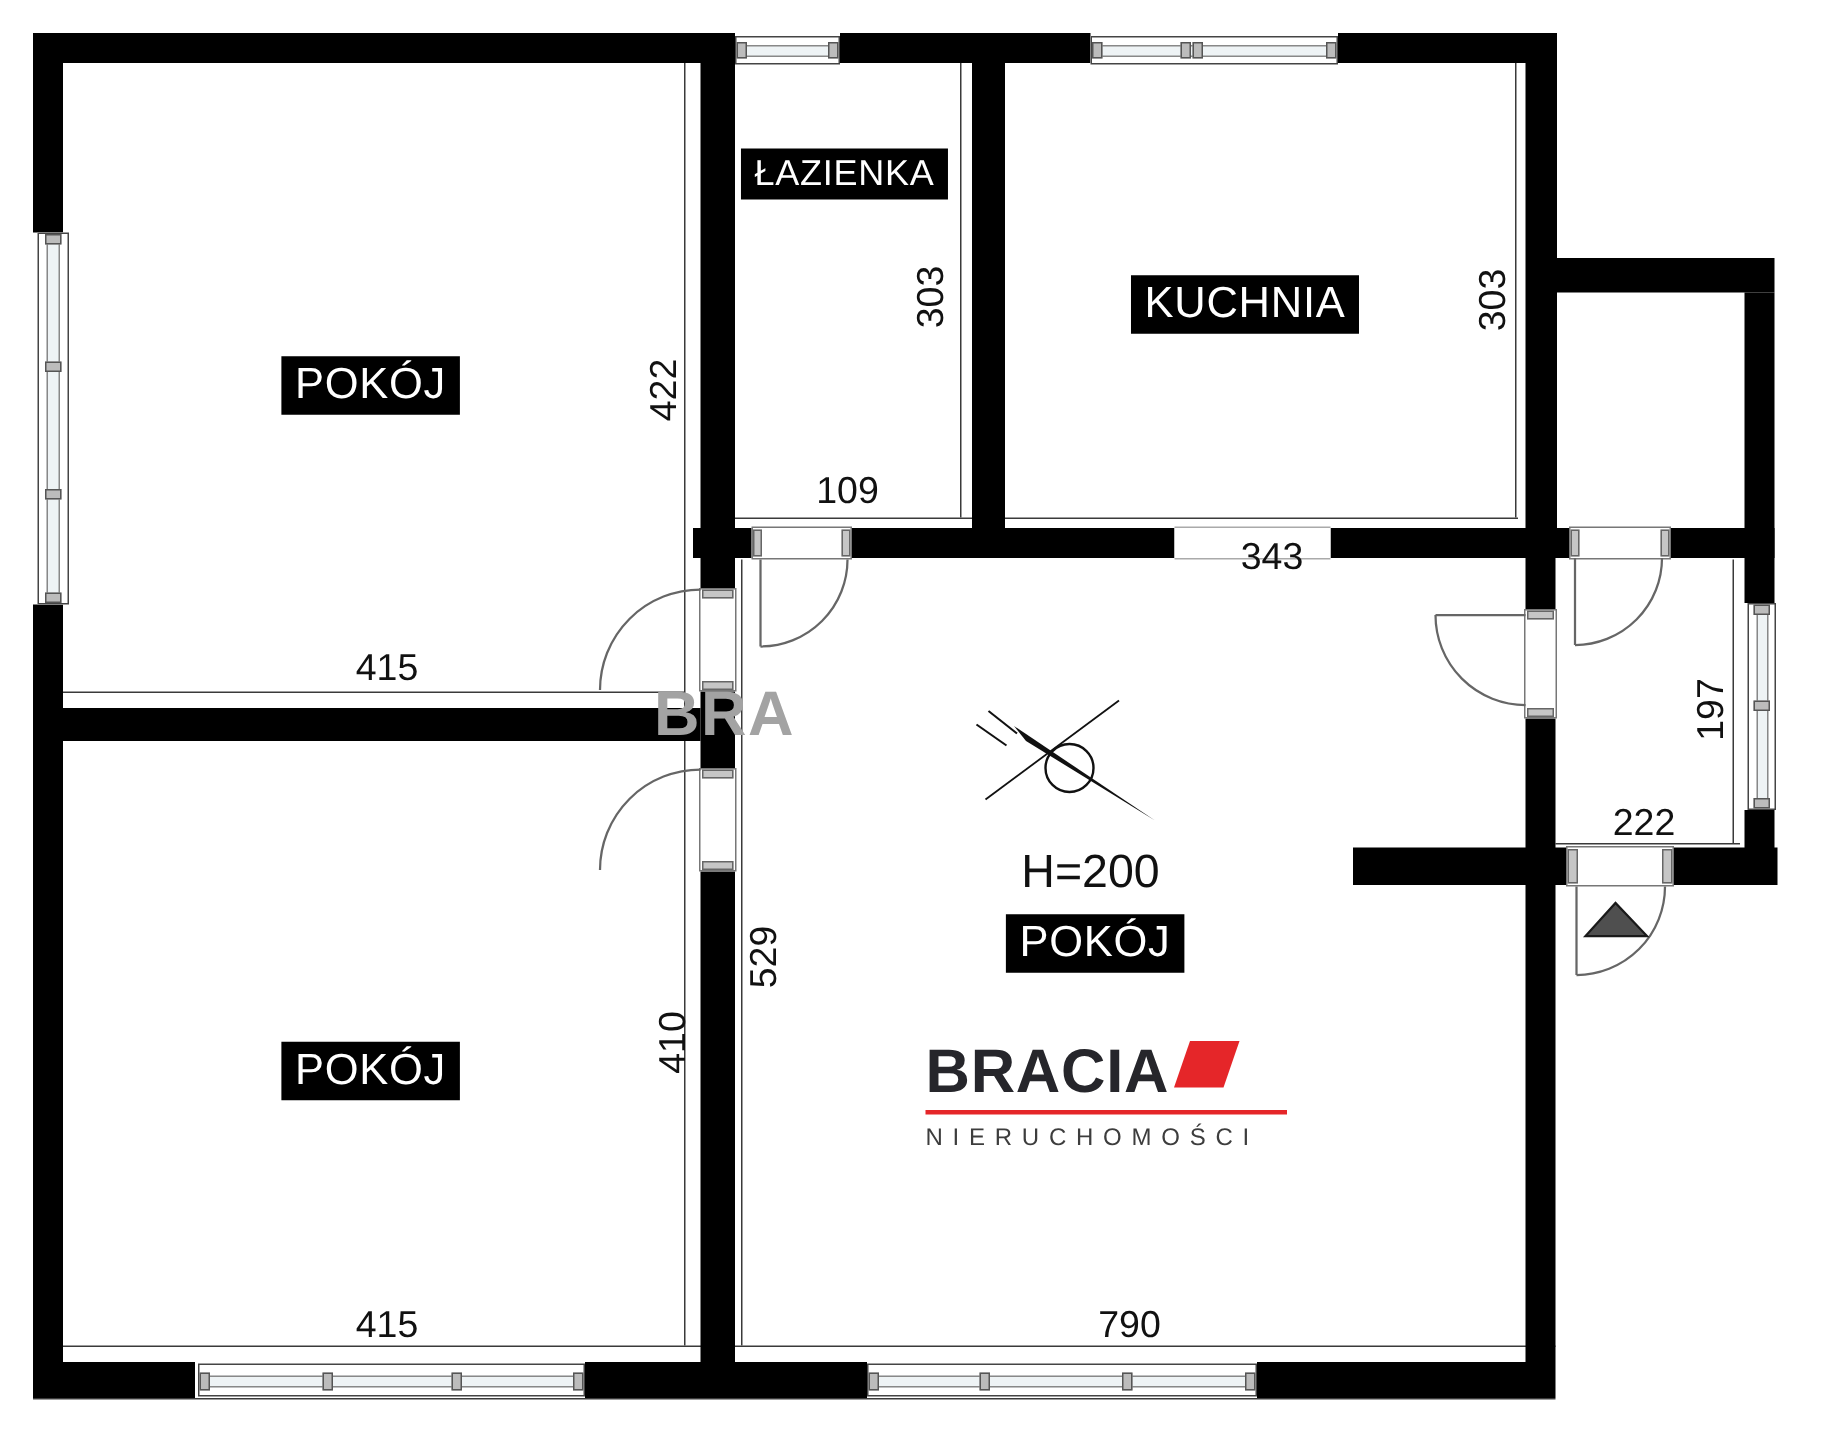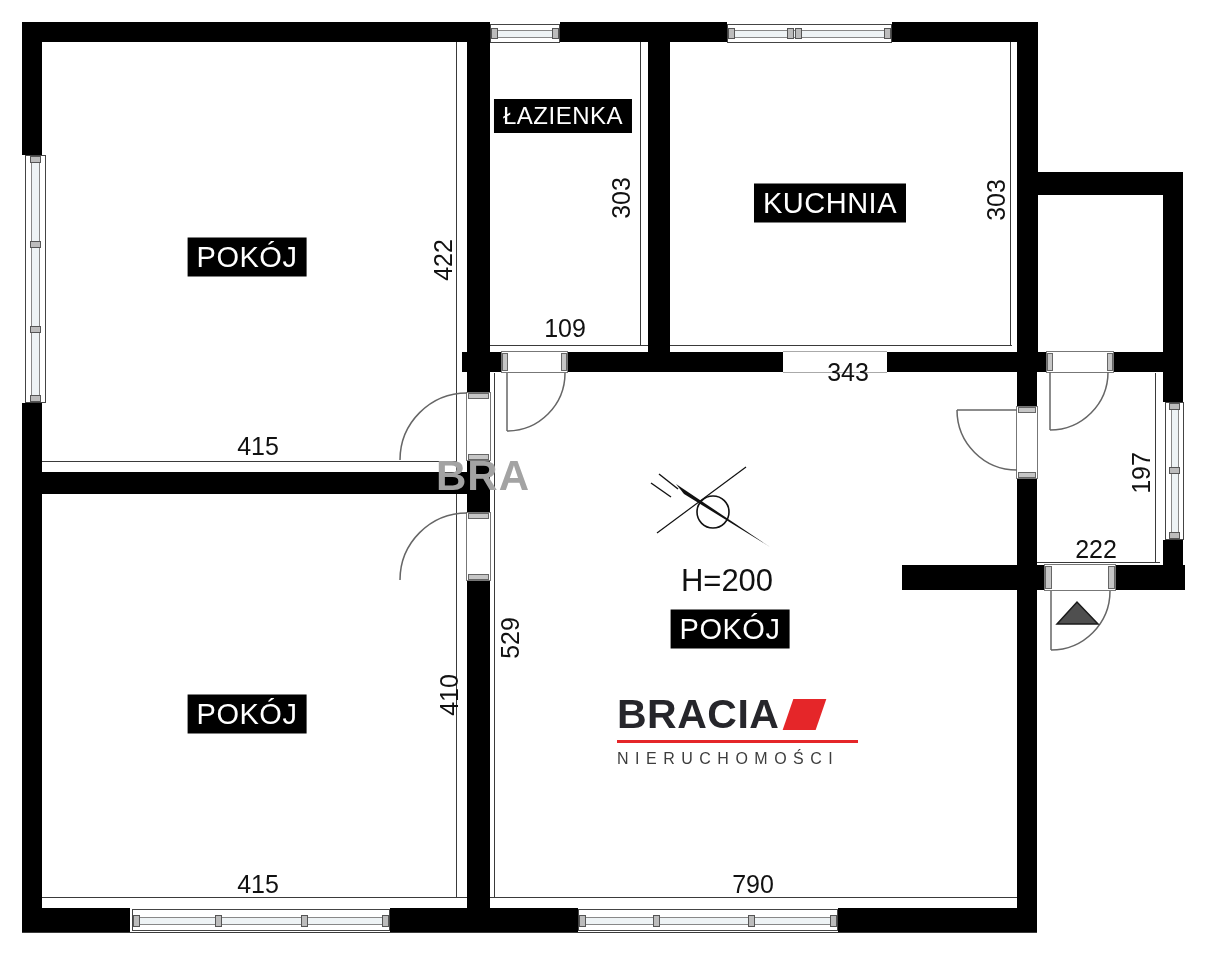--- a/index.html
+++ b/index.html
@@ -26,21 +26,21 @@
   .cap{position:absolute;background:#bcbcbc;border:1px solid #555;box-sizing:border-box;}
   .frame{position:absolute;background:#fff;border:1px solid #777;z-index:3;box-sizing:border-box;}
   .frame.open{background:#fff;border:none;border-top:1px solid #aaa;border-bottom:1px solid #aaa;}
   .jamb{position:absolute;background:#c6c6c6;border:1px solid #666;box-sizing:border-box;}
   svg.overlay{position:absolute;left:0;top:0;z-index:4;}
   .watermark{
     position:absolute;left:436px;top:452px;font-size:42px;font-weight:bold;
     color:#a3a3a3;z-index:9;letter-spacing:1px;
   }
   .logo{position:absolute;left:617px;top:694px;color:#26262b;z-index:5;}
-  .logo-row{display:flex;align-items:center;}
+  .logo-row{display:flex;align-items:flex-start;}
   .logo-main{font-size:41px;font-weight:bold;line-height:40px;letter-spacing:0.5px;}
   .red-par{width:33px;height:31px;background:#e52629;transform:skewX(-19deg);margin-left:9px;}
   .red-line{width:241px;height:3px;background:#e52629;margin-top:6px;}
   .logo-sub{font-size:16px;letter-spacing:6.5px;color:#3d3d3d;margin-top:7px;font-weight:500;}
 </style>
 </head>
 <body>
 
 <div class="plan">
 

